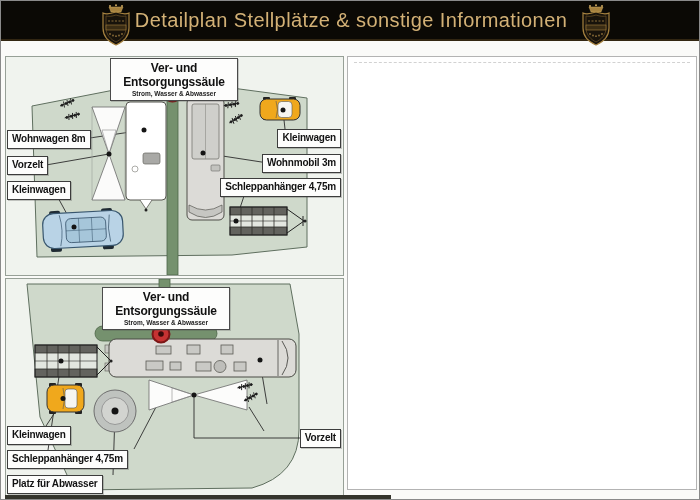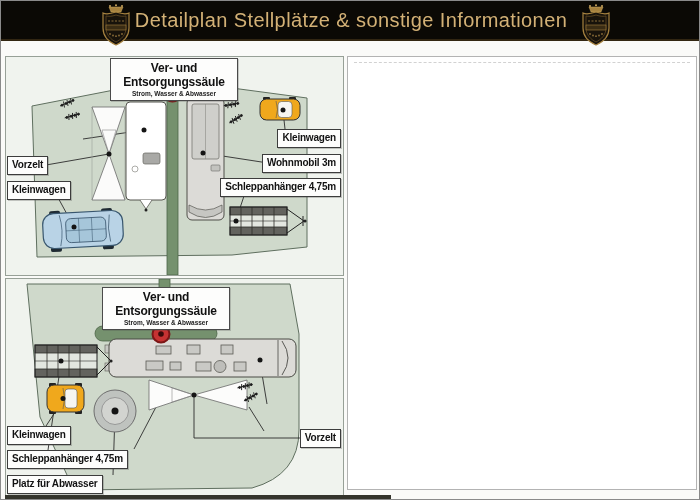--- a/index.html
+++ b/index.html
@@ -201,20 +201,21 @@
       <g>
         <circle cx="166.5" cy="36" r="8.5" fill="var(--marker-red,#c63232)" stroke="#7c1717" stroke-width="2"></circle>
         <circle cx="166.5" cy="36" r="2.8" fill="#3a0a0a"></circle>
       </g>
     </svg>
 
     <div class="utility-label" style="left:104px;top:1px;width:122px;">
       <div class="u-title">Ver- und Entsorgungssäule</div>
       <div class="u-sub">Strom, Wasser &amp; Abwasser</div>
     </div>
+    <div class="panel-label" style="left:1px;top:73px;">Wohnwagen 8m</div>
     <div class="panel-label" style="left:1px;top:99px;">Vorzelt</div>
     <div class="panel-label" style="left:1px;top:124px;">Kleinwagen</div>
     <div class="panel-label" style="right:2px;top:72px;">Kleinwagen</div>
     <div class="panel-label" style="right:2px;top:97px;">Wohnmobil 3m</div>
     <div class="panel-label" style="right:2px;top:121px;">Schleppanhänger 4,75m</div>
   </div>
 
   <div id="plan-bottom" class="plan-panel">
     <svg class="plan-svg" width="337" height="217" viewBox="0 0 337 217">
       <defs>

